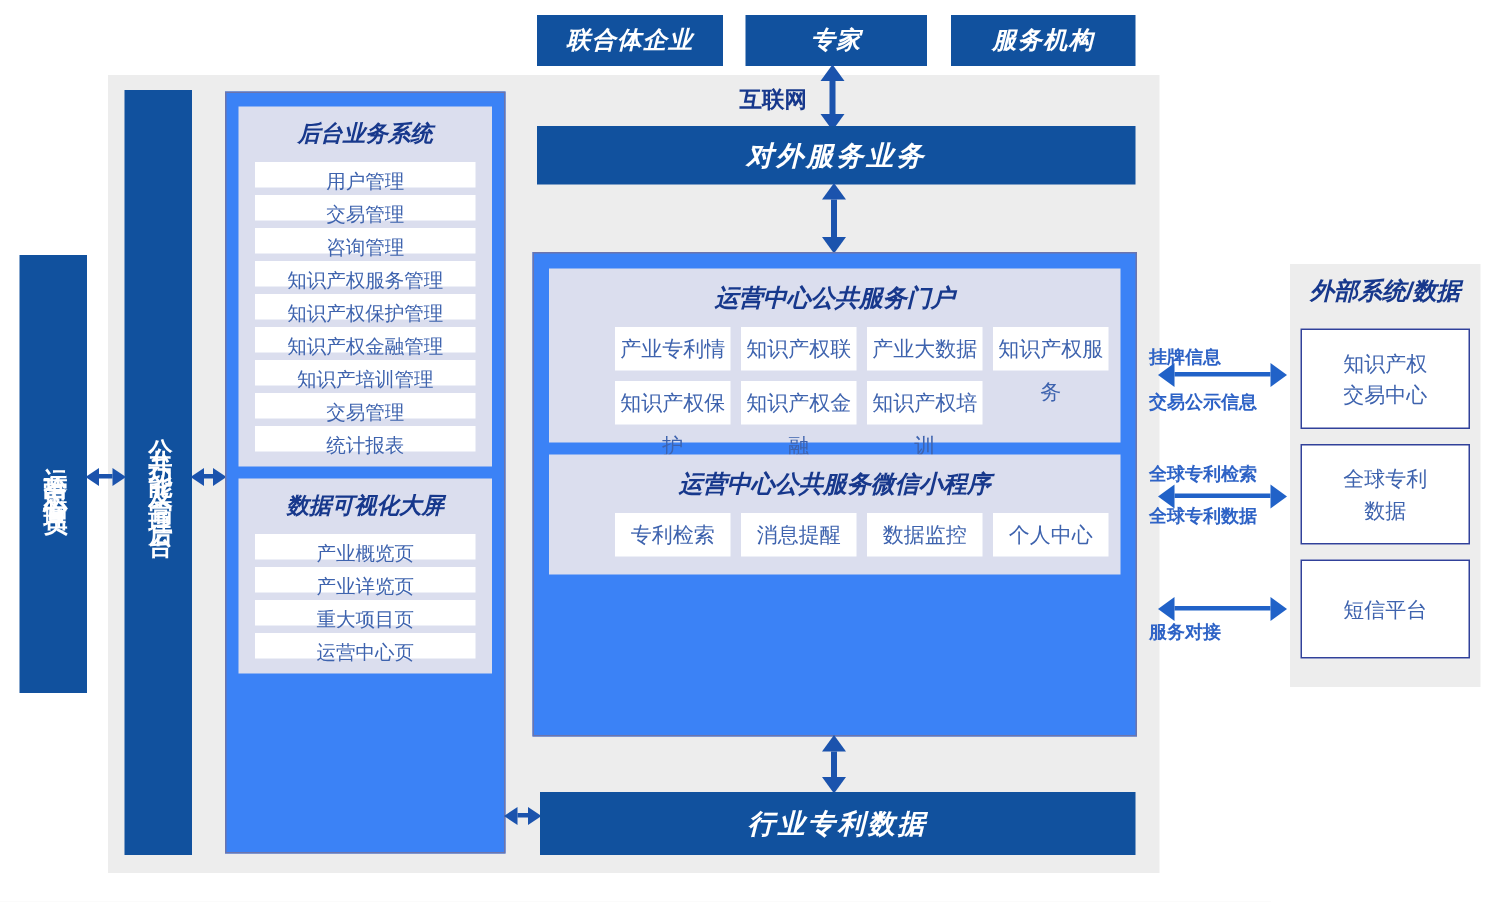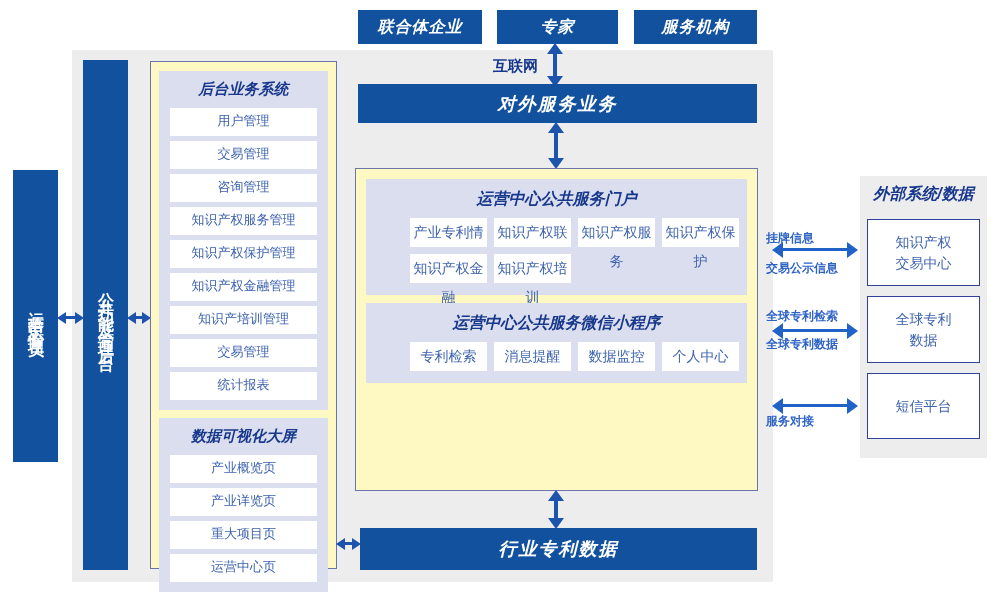--- a/index.html
+++ b/index.html
@@ -34,31 +34,31 @@
   .vbar{position:absolute;background:var(--primary);color:#fff;display:flex;
     align-items:center;justify-content:center;font-weight:bold;font-size:16px;}
   .vbar span{writing-mode:vertical-rl;text-orientation:upright;letter-spacing:5px;}
   #admin-box{left:13px;top:170px;width:45px;height:292px;}
   #backend-bar{left:83px;top:60px;width:45px;height:510px;}
   #backend-bar span{letter-spacing:8px;}
 
   #internet-label{position:absolute;left:470px;top:57px;width:68px;text-align:right;
     font-size:15px;font-weight:bold;color:var(--title-text);}
 
-  .outer-panel{position:absolute;background:#fef9c3;border:1px solid var(--panel-border);
+  .outer-panel{position:absolute;background:#3b82f6;border:1px solid var(--panel-border);
     box-sizing:border-box;display:flex;flex-direction:column;gap:8px;}
   #left-panel{left:150px;top:61px;width:187px;height:508px;padding:9px 8px 14px;}
   #center-panel{left:355px;top:168px;width:403px;height:323px;padding:10px;}
 
   .lav{background:var(--lavender);box-sizing:border-box;}
   .lav-title{text-align:center;font-weight:bold;font-style:italic;color:var(--title-text);}
   #left-panel .lav{padding:7px 11px 10px;}
   #left-panel .lav-title{font-size:15px;padding:2px 0 4px;}
   .item{background:#fff;text-align:center;color:var(--item-text);}
-  #left-panel .item{height:28px;line-height:25px;font-size:13px;margin-top:5px;}
+  #left-panel .item{height:17px;line-height:25px;font-size:13px;margin-top:5px;}
 
   #center-panel .lav{padding:6px 8px 12px;}
   #center-panel .lav-title{font-size:16px;padding:4px 0 8px;}
   .grid2{display:grid;grid-template-columns:1fr 1fr 1fr 1fr;gap:7px;padding-left:36px;}
   .grid2 .item{height:29px;line-height:29px;font-size:14px;margin:0;}
 
   
   #ext-title{position:absolute;left:860px;top:184px;width:127px;text-align:center;
     font-size:16px;font-weight:bold;font-style:italic;color:var(--title-text);}
   .ext-box{position:absolute;left:867px;width:113px;background:#fff;border:1px solid var(--box-border);
@@ -147,20 +147,21 @@
     </div>
   </div>
 
   <div id="arr-svc-portal" class="varrow"></div>
   <div id="center-panel" class="outer-panel">
     <div class="lav">
       <div class="lav-title">运营中心公共服务门户</div>
       <div class="grid2">
         <div class="item">产业专利情报</div>
         <div class="item">知识产权联合体</div>
+        <div class="item">产业大数据</div>
         <div class="item">知识产权服务</div>
         <div class="item">知识产权保护</div>
         <div class="item">知识产权金融</div>
         <div class="item">知识产权培训</div>
       </div>
     </div>
     <div class="lav">
       <div class="lav-title">运营中心公共服务微信小程序</div>
       <div class="grid2">
         <div class="item">专利检索</div>

